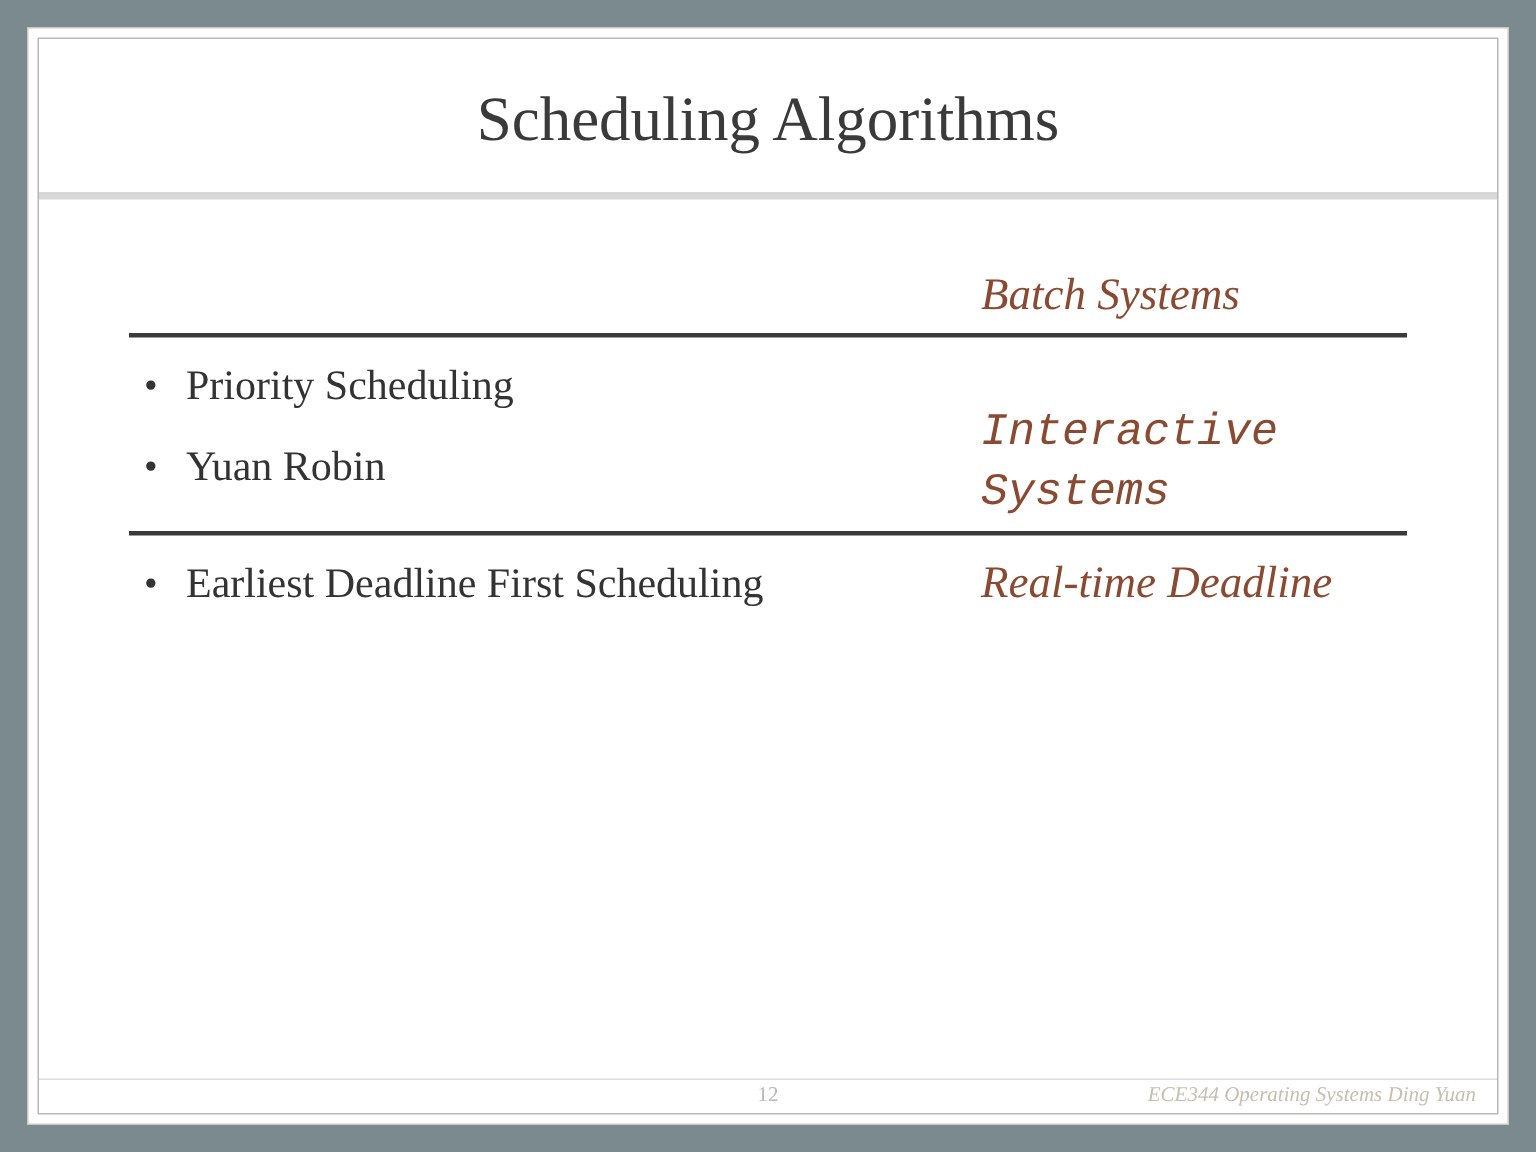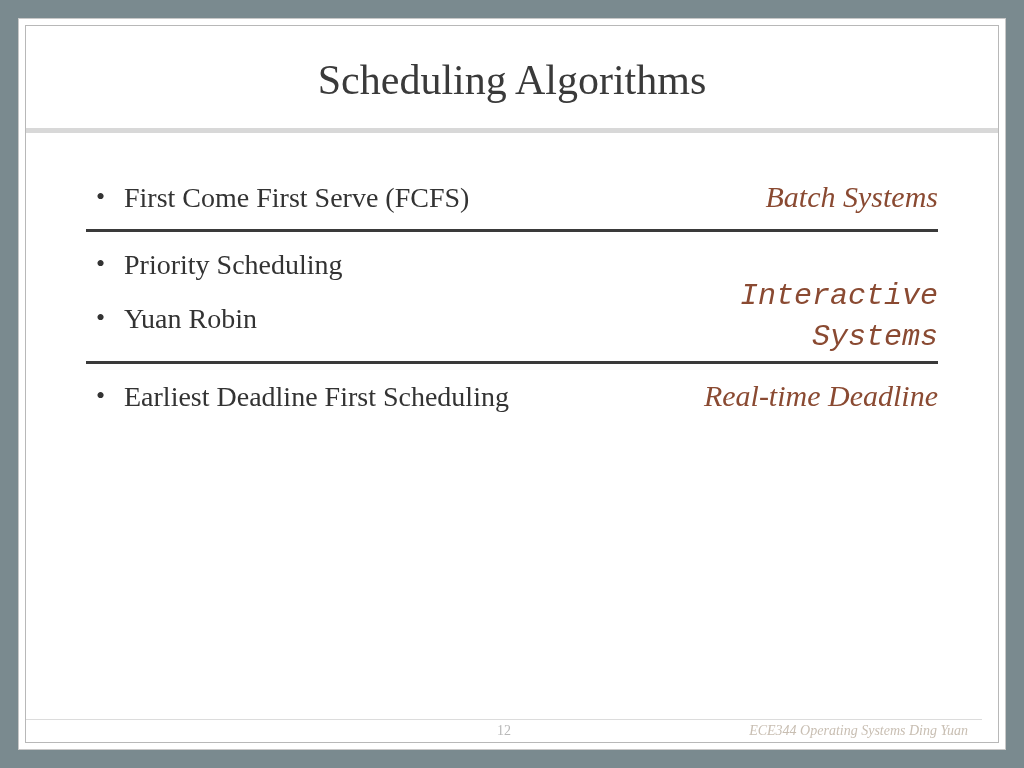--- a/index.html
+++ b/index.html
@@ -49,21 +49,20 @@
   .row {
     display: flex;
     align-items: flex-start;
   }
   .left-col {
     width: 560px;
   }
   .right-col {
     flex: 1;
     padding-left: 8px;
-    text-align: right;
   }
   ul {
     list-style: none;
   }
   ul li {
     font-size: 28px;
     color: #333333;
     padding: 11px 0;
     position: relative;
     padding-left: 38px;
@@ -85,21 +84,21 @@
   }
   .section-divider {
     border: none;
     border-top: 3px solid #3a3a3a;
     margin: 4px 0 6px 0;
   }
   .footer {
     position: absolute;
     bottom: 1px;
     left: 0;
-    right: 16px;
+    right: 0;
     display: flex;
     align-items: center;
     justify-content: center;
     height: 22px;
     border-top: 1px solid #dcdcdc;
   }
   .page-number {
     font-size: 14px;
     color: #b8b8b8;
     font-family: Georgia, serif;
@@ -123,21 +122,20 @@
     <div class="title-area">
       <h1 class="title">Scheduling Algorithms</h1>
     </div>
     <div class="title-underline"></div>
 
     <div class="content">
 
       <div class="row">
         <div class="left-col">
           <ul>
-            <li>First Come First Serve (FCFS)</li>
           </ul>
         </div>
         <div class="right-col">
           <div class="category">Batch Systems</div>
         </div>
       </div>
 
       <hr class="section-divider">
 
       <div class="row">

